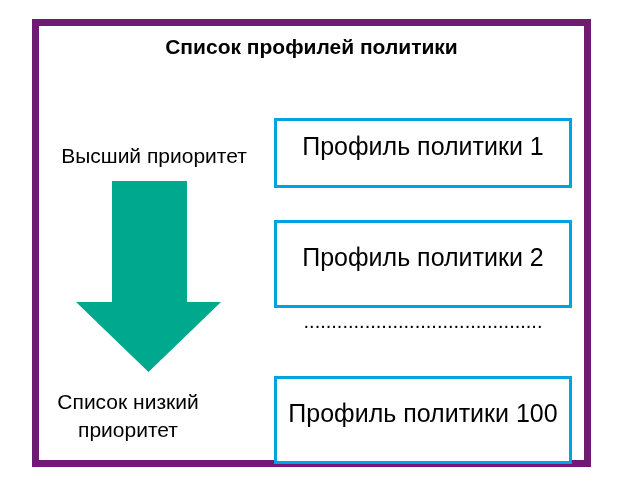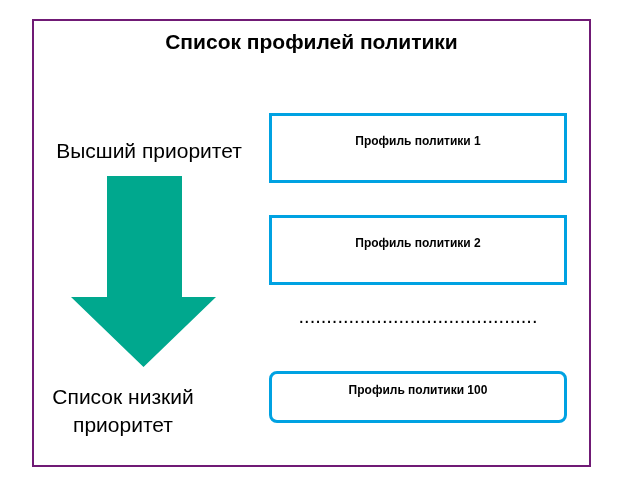--- a/index.html
+++ b/index.html
@@ -16,21 +16,21 @@
     color: #000000;
     overflow: hidden;
   }
   .frame {
     position: absolute;
     left: 32px;
     top: 19px;
     width: 559px;
     height: 448px;
     box-sizing: border-box;
-    border: 2px solid #701a75;
+    border: 7px solid #701a75;
     background: #ffffff;
     padding-left: 8px;
   }
   .title {
     position: absolute;
     top: 8px;
     left: 0;
     width: 100%;
     text-align: center;
     font-size: 21px;
@@ -71,27 +71,27 @@
     width: 298px;
     box-sizing: border-box;
     border: 3px solid #00a2e2;
     background: #ffffff;
     display: flex;
     align-items: center;
     justify-content: center;
     padding-bottom: 14px;
   }
   .profile-box span {
-    font-size: 12px;
-    font-weight: bold;
+    font-size: 25px;
+    font-weight: normal;
     white-space: nowrap;
   }
   .box1 { top: 92px;  height: 70px; }
-  .box2 { top: 194px; height: 70px; }
-  .box3 { top: 350px; height: 52px; border-radius: 8px; }
+  .box2 { top: 194px; height: 88px; }
+  .box3 { top: 350px; height: 88px; }
   .dots {
     position: absolute;
     top: 283px;
     left: 235px;
     width: 298px;
     height: 24px;
     line-height: 24px;
     text-align: center;
     font-size: 20px;
     letter-spacing: 0px;

